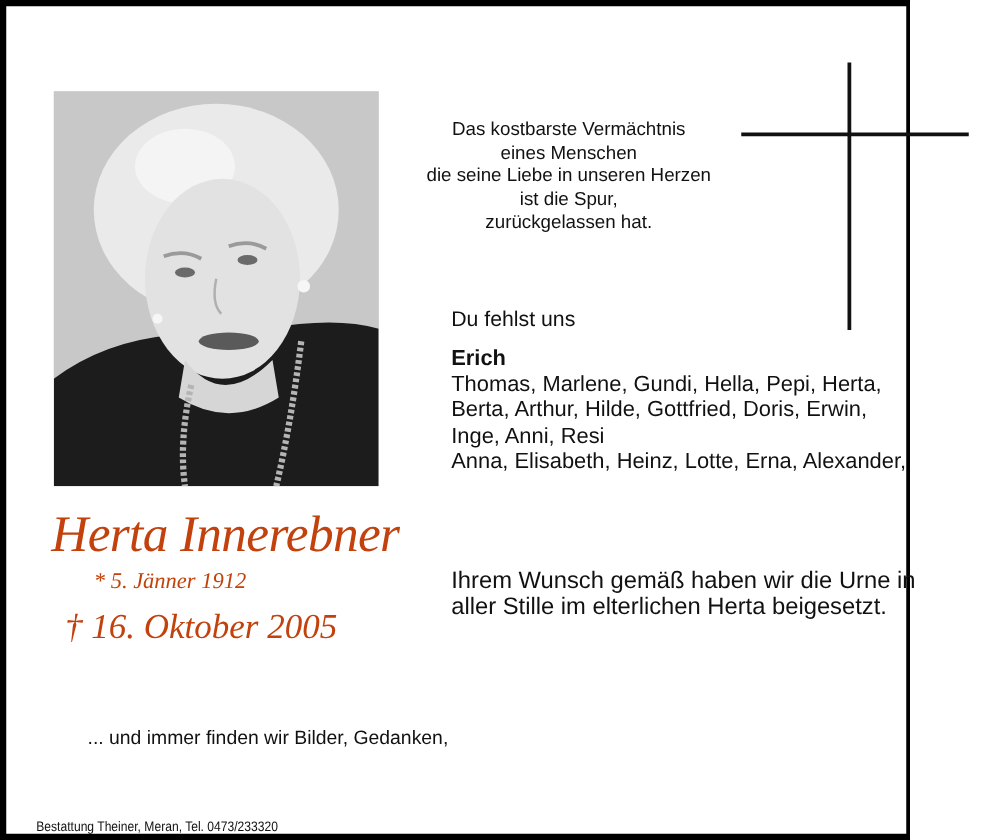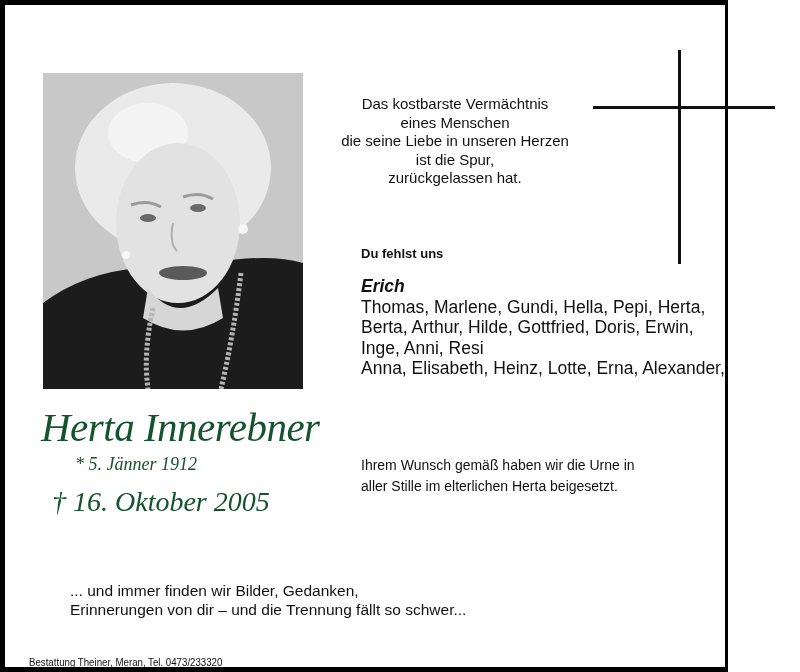--- a/index.html
+++ b/index.html
@@ -10,34 +10,34 @@
     border-top:5px solid #000; border-left:5px solid #000;
     border-bottom:5px solid #000; border-right:3px solid #000;
     background:#fff;
   }
   .photo {
     position:absolute; left:38px; top:68px; width:260px; height:316px;
     background:#c8c8c8; overflow:hidden;
   }
   .photo svg { display:block; }
   .sans { font-family:"Liberation Sans", sans-serif; color:#111; }
-  .serif-it { font-family:"Liberation Serif", "DejaVu Serif", serif; font-style:italic; color:#14532d; }
+  .serif-it { font-family:"Liberation Serif", "DejaVu Serif", serif; font-style:italic; color:#c2410c; }
   .quote {
     position:absolute; left:300px; top:90px; width:300px;
     text-align:center; font-size:15px; line-height:18.5px;
   }
   .cross-v { position:absolute; left:673px; top:45px; width:3px; height:214px; background:#111; }
   .cross-h { position:absolute; left:588px; top:101px; width:182px; height:3px; background:#111; }
-  .missed { position:absolute; left:356px; top:241px; font-size:13px; font-weight:bold;text-align:center; }
+  .missed { position:absolute; left:356px; top:241px; font-size:17px; font-weight:normal;text-align:center; }
   .mourners { position:absolute; left:356px; top:271px; font-size:17.5px; line-height:20.5px; width:430px; }
-  .mourners .lead { font-weight:bold;font-style:italic; }
+  .mourners .lead { font-weight:bold; }
   .name { position:absolute; left:36px; top:398px; font-size:41px; letter-spacing:-0.5px; white-space:nowrap; }
   .born { position:absolute; left:70px; top:449px; font-size:18px; white-space:nowrap; }
   .died { position:absolute; left:47px; top:481px; font-size:28px; white-space:nowrap; }
-  .urn { position:absolute; left:356px; top:450px; font-size:14px; line-height:20.5px; width:430px; }
+  .urn { position:absolute; left:356px; top:450px; font-size:19px; line-height:20.5px; width:430px; }
   .closing { position:absolute; left:45px; top:577px; font-size:15.5px; line-height:18.5px; width:500px;margin-left:20px; }
   .footer { position:absolute; left:24px; top:651px; font-size:11px; transform:scaleX(0.88); transform-origin:left top; white-space:nowrap; }
 </style>
 </head>
 <body>
 
 <div class="frame">
 
   <div class="photo">
     <svg width="260" height="316" viewBox="0 0 260 316">
@@ -97,17 +97,16 @@
   <div class="born serif-it">* 5. Jänner 1912</div>
   <div class="died serif-it">† 16. Oktober 2005</div>
 
   <div class="urn sans">
     <div>Ihrem Wunsch gemäß haben wir die Urne in</div>
     <div>aller Stille im elterlichen Herta beigesetzt.</div>
   </div>
 
   <div class="closing sans">
     <div>... und immer finden wir Bilder, Gedanken,</div>
-    <div>Erinnerungen von dir – und die Trennung fällt so schwer...</div>
   </div>
 
   <div class="footer sans">Bestattung Theiner, Meran, Tel. 0473/233320</div>
 </div>
 
 </body></html>

